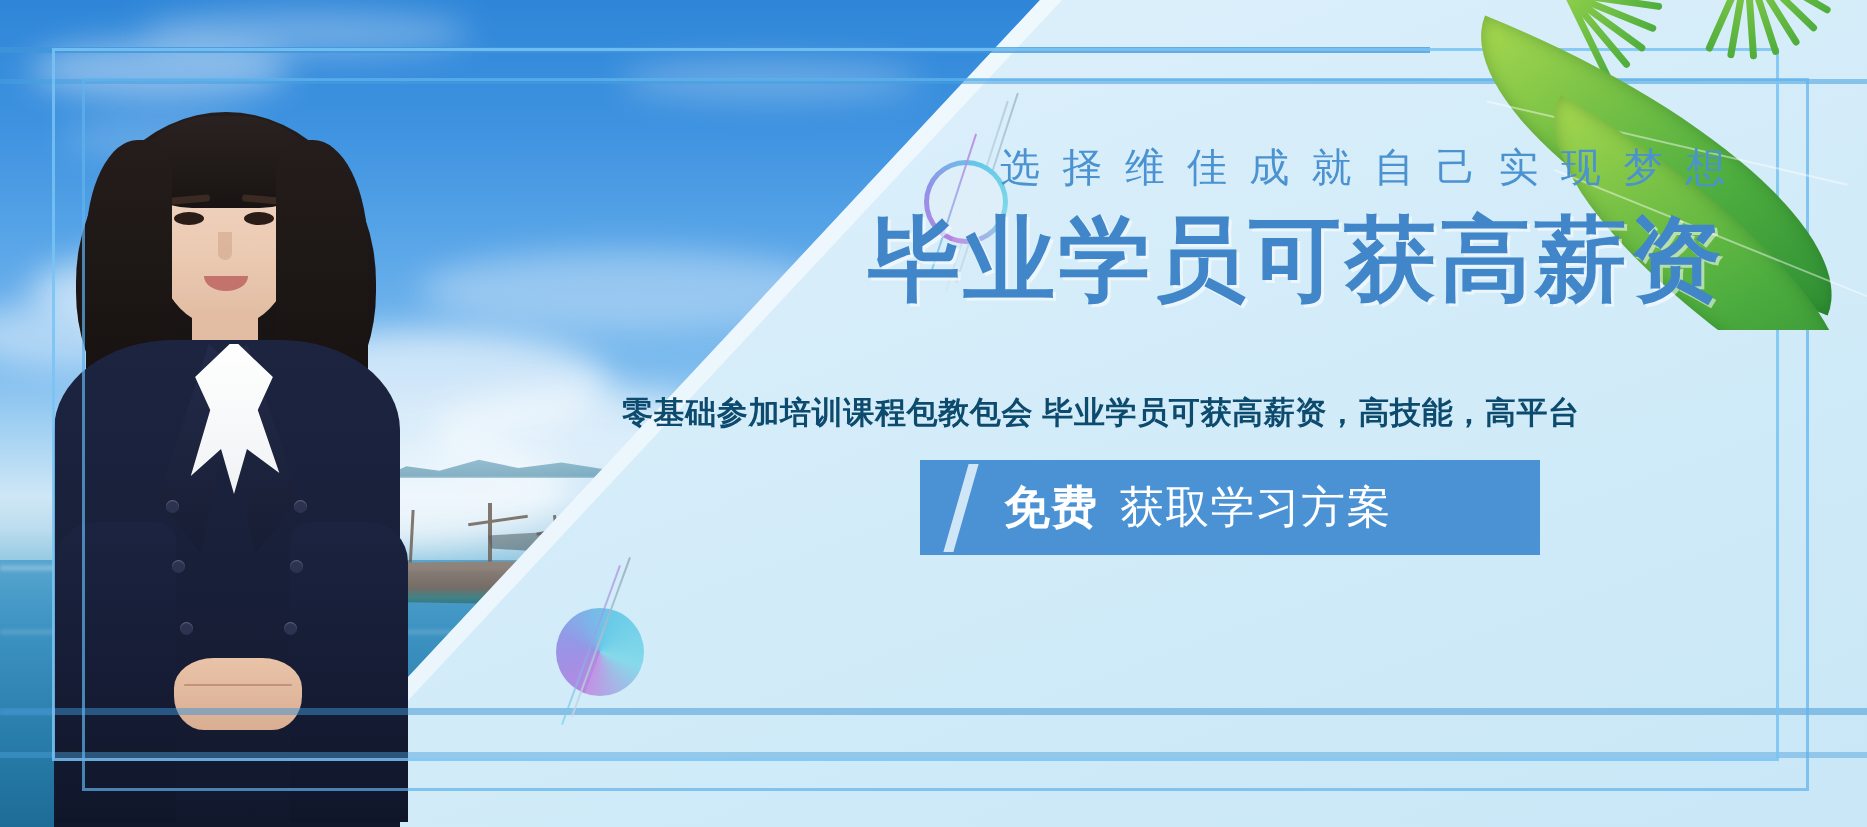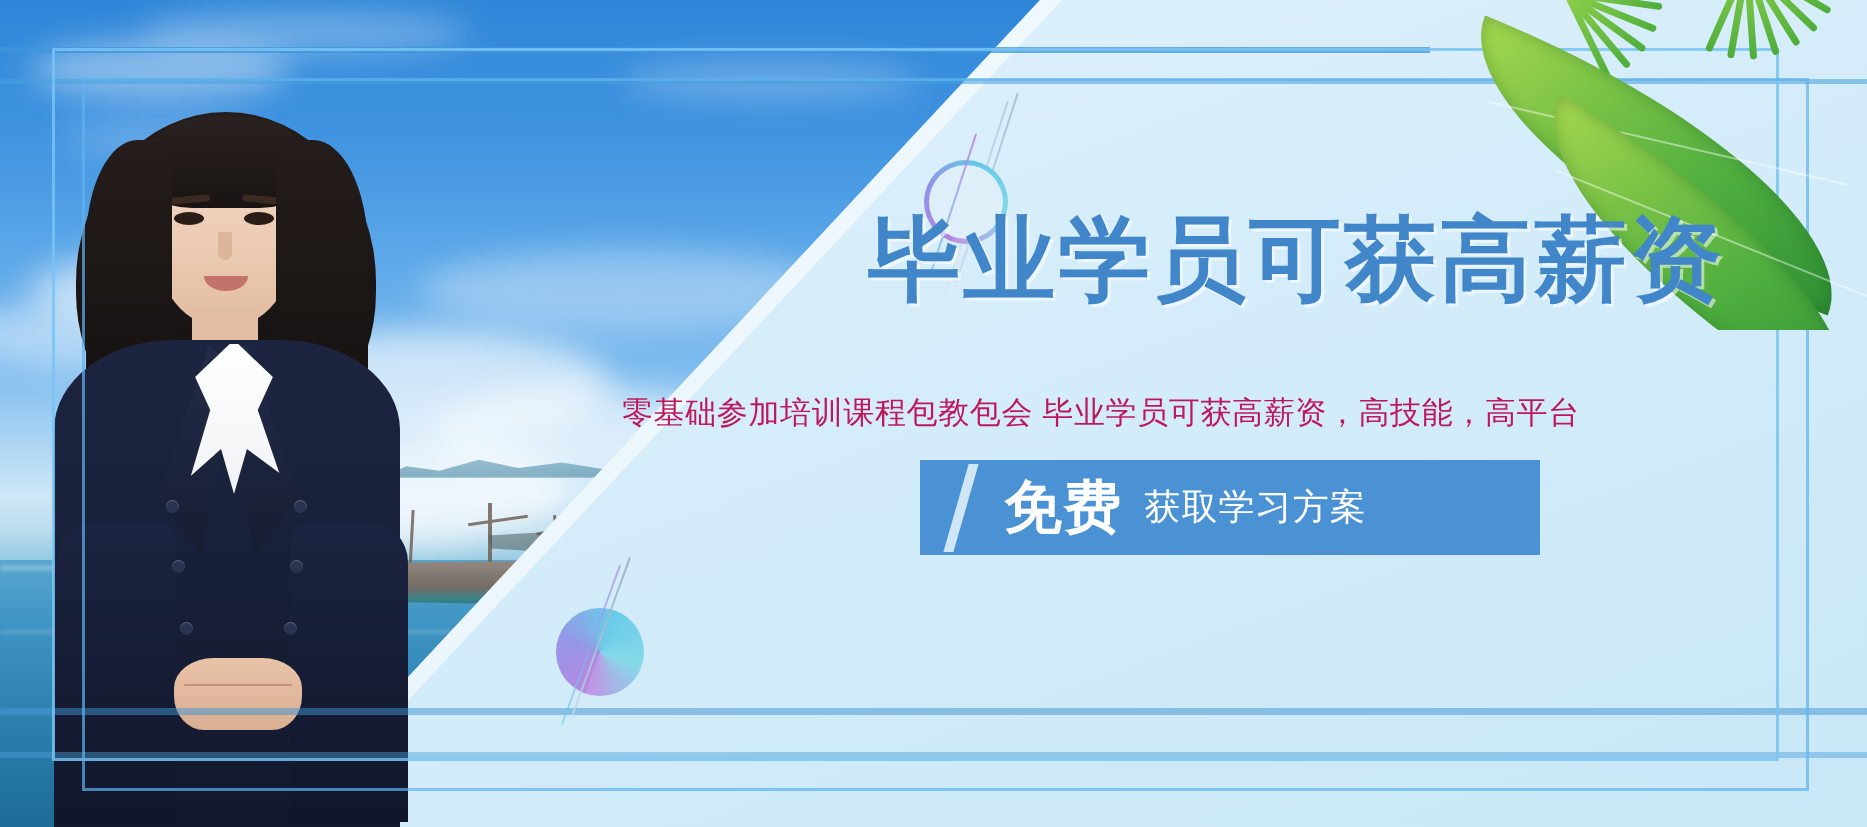--- a/index.html
+++ b/index.html
@@ -228,38 +228,38 @@
     position:absolute;left:308px;top:198px;
     font-size:92px;font-weight:bold;color:#4186c8;letter-spacing:.035em;white-space:nowrap;
     text-shadow:3px 3px 0 rgba(255,255,255,.55);
   }
   .subhead{
     position:absolute;left:438px;top:305px;
     font-size:55px;font-weight:bold;color:#5ba0de;letter-spacing:.04em;white-space:nowrap;
   }
   .desc{
     position:absolute;left:62px;top:392px;
-    font-size:31px;color:#be185d;font-weight:normal;letter-spacing:.02em;white-space:nowrap;
+    font-size:31px;color:#0c4a6e;font-weight:bold;letter-spacing:.02em;white-space:nowrap;
   }
 
   .cta{
     position:absolute;left:360px;top:460px;width:620px;height:95px;
     background:#4a92d4;display:flex;align-items:center;
   }
   .cta-slash{
     position:absolute;left:36px;top:4px;width:10px;height:88px;
     background:#cfe6f7;transform:skewX(-16deg);
   }
   .cta-free{
     position:relative;margin-left:84px;
-    font-size:58px;font-weight:bold;color:#ffffff;letter-spacing:.02em;
+    font-size:46px;font-weight:bold;color:#ffffff;letter-spacing:.02em;
   }
   .cta-rest{
     position:relative;margin-left:22px;
-    font-size:36px;font-weight:500;color:#ffffff;letter-spacing:.03em;
+    font-size:44px;font-weight:500;color:#ffffff;letter-spacing:.03em;
   }
 </style>
 </head>
 <body>
 
 <div class="banner">
 
   <div class="photo-layer">
     <div class="cloud c1"></div>
     <div class="cloud c2"></div>
@@ -365,20 +365,21 @@
   <div class="streak s1"></div>
   <div class="streak s2"></div>
   <div class="ring"></div>
   <div class="streak s3"></div>
 
   <div class="ring2"></div>
   <div class="streak s4"></div>
   <div class="streak s5"></div>
 
   <div class="content">
+    <div class="tagline">选 择 维 佳  成 就 自 己  实 现 梦 想</div>
     <div class="headline">毕业学员可获高薪资</div>
     <div class="desc">零基础参加培训课程包教包会  毕业学员可获高薪资，高技能，高平台</div>
 
     <div class="cta">
       <div class="cta-slash"></div>
       <span class="cta-free">免费</span>
       <span class="cta-rest">获取学习方案</span>
     </div>
   </div>
 

